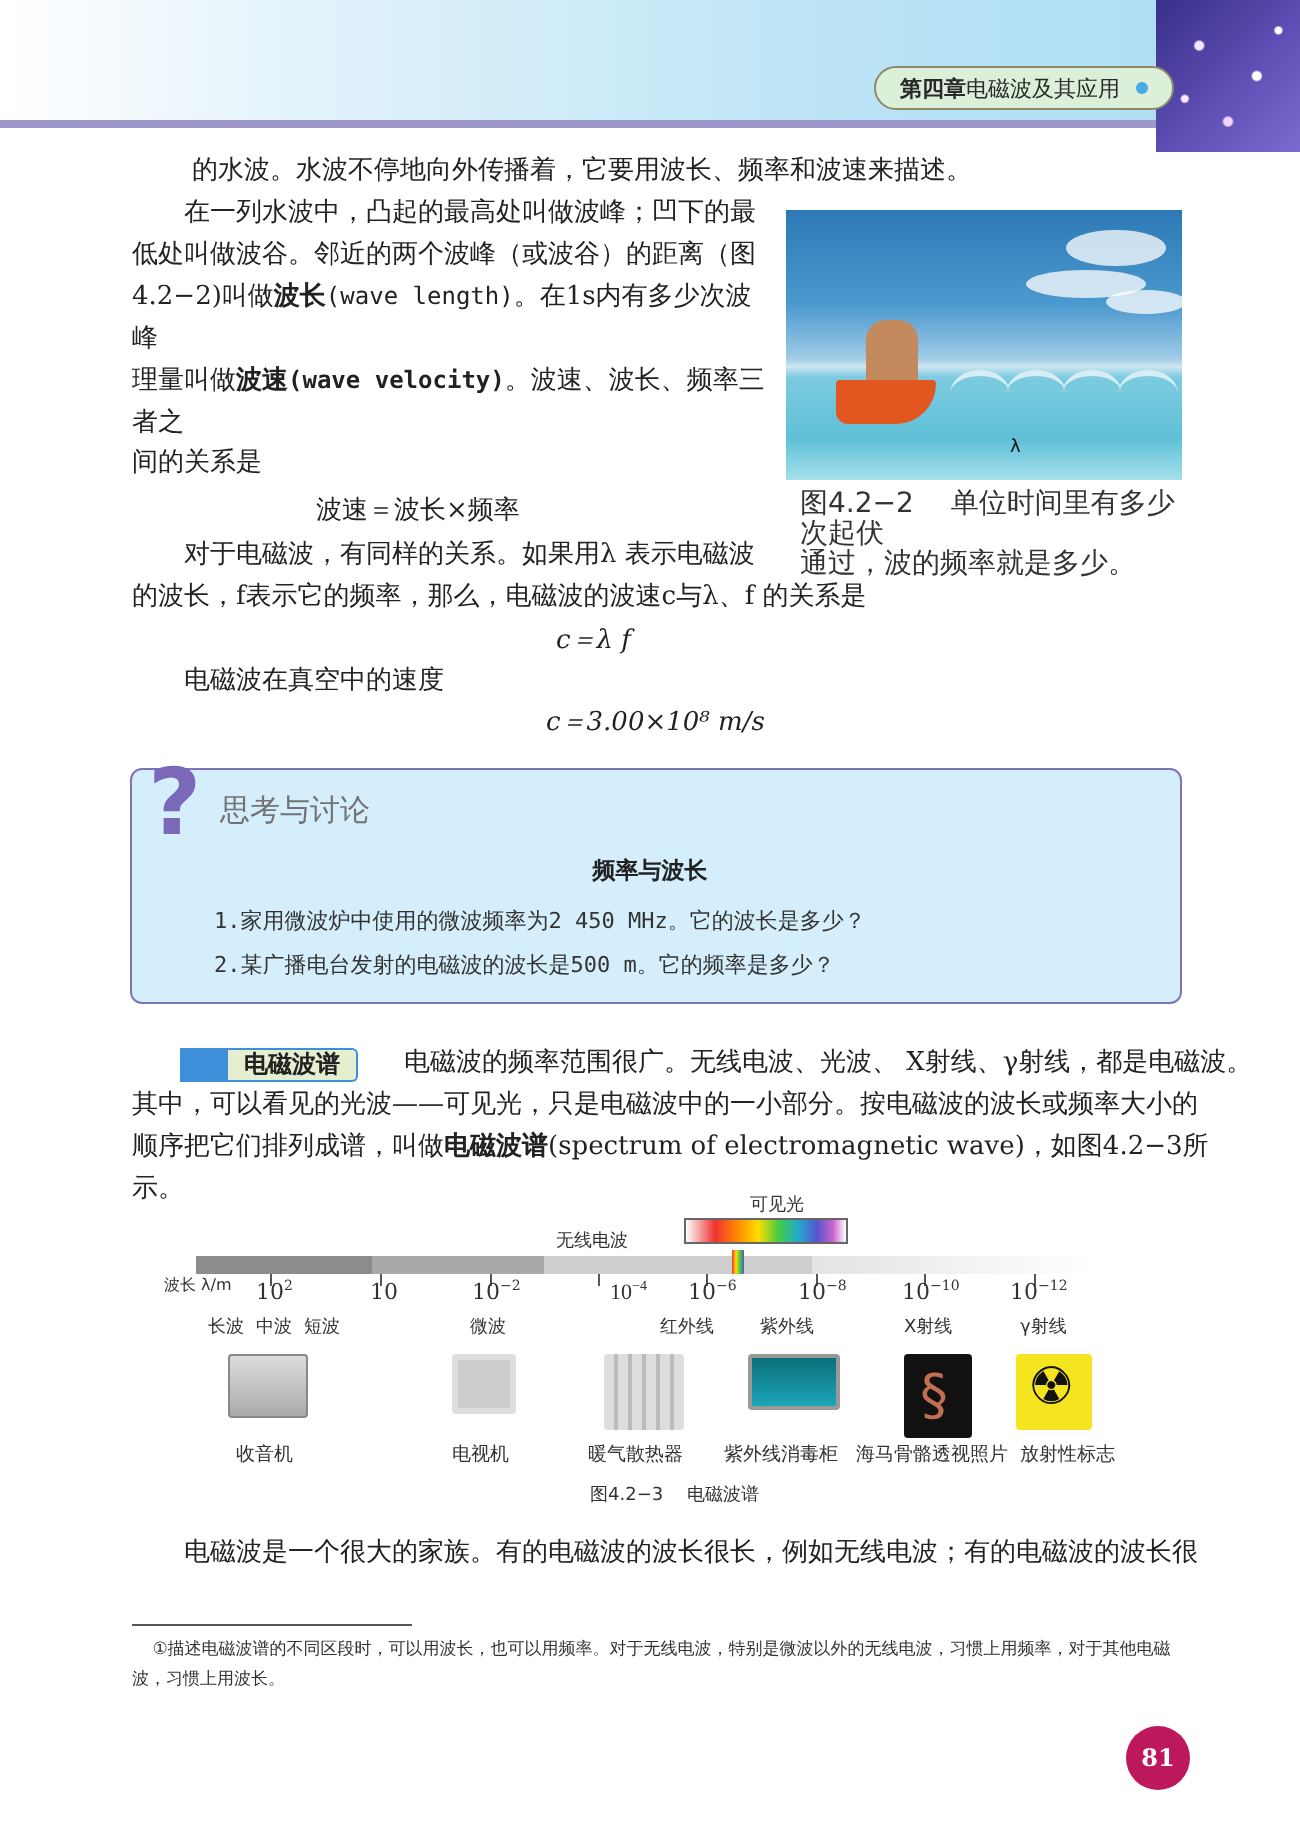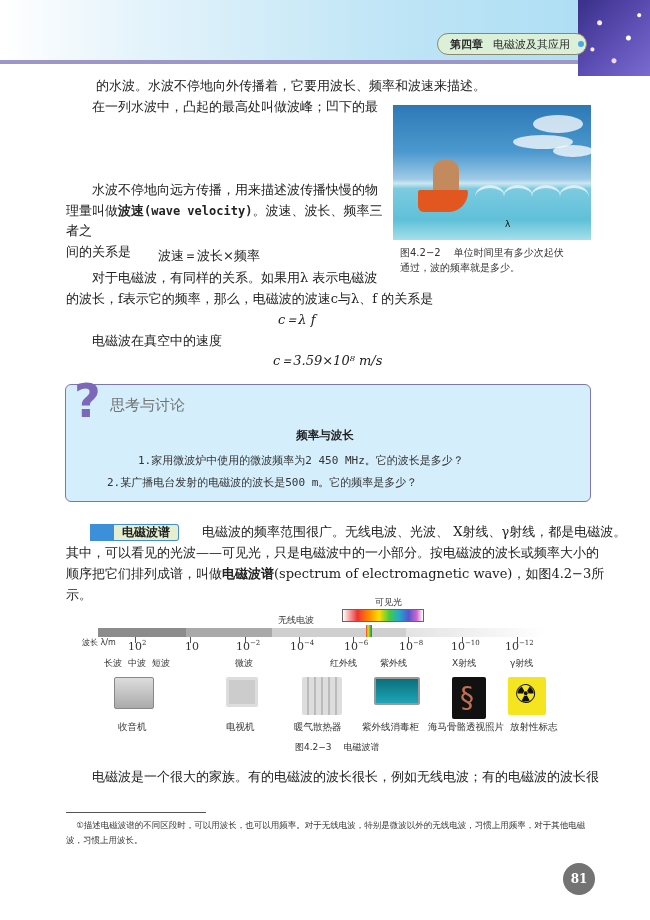--- a/index.html
+++ b/index.html
@@ -12,38 +12,38 @@
                   background: radial-gradient(circle at 30% 30%, #f6e6ff 0 2px, transparent 3px),
                               radial-gradient(circle at 70% 50%, #ffffff 0 2px, transparent 3px),
                               radial-gradient(circle at 50% 80%, #f3d6ff 0 2px, transparent 3px),
                               radial-gradient(circle at 85% 20%, #ffffff 0 1.5px, transparent 2.5px),
                               radial-gradient(circle at 20% 65%, #ffe9ff 0 1.5px, transparent 2.5px),
                               linear-gradient(135deg, #3a2f8a 0%, #5a4cb0 50%, #7a6bd0 100%); }
   .chapter-pill { position: absolute; left: 437px; top: 33px; width: 150px; height: 22px;
                   border: 1px solid #8a8a6a; border-radius: 11px; background: #dcefd8;
                   display: flex; align-items: center; padding-left: 12px;
                   font-family: "DejaVu Sans", sans-serif; font-size: 11px; color: #2a2a2a; }
-  .chapter-pill .num { font-weight: bold; margin-right: 10px; }
+  .chapter-pill .num { font-weight: bold; margin-right: 0; }
   .chapter-pill .dot { width: 6px; height: 6px; border-radius: 50%; background: #4aa8e8; margin-left: 8px; }
 
   .p { position: absolute; font-size: 13px; line-height: 20.5px; color: #222; }
   .indent { text-indent: 2em; }
   b { font-weight: bold; }
   .eq { position: absolute; font-size: 13px; font-style: italic; }
 
   .fig1 { position: absolute; left: 393px; top: 105px; width: 198px; height: 135px;
           background: linear-gradient(180deg, #2d79b6 0%, #4c99cf 35%, #9fcbe6 55%, #cde6f2 58%, #7ccbe0 62%, #5fc0d8 85%, #a6e0ea 100%); overflow: hidden; }
   .fig1 .cloud { position: absolute; border-radius: 50%; background: rgba(255,255,255,0.75); }
   .fig1 .boat { position: absolute; left: 25px; top: 85px; width: 50px; height: 22px; background: #e2561f;
                 border-radius: 2px 2px 20px 6px; }
   .fig1 .man { position: absolute; left: 40px; top: 55px; width: 26px; height: 34px; background: #c28a5d; border-radius: 10px 10px 4px 4px; }
   .fig1 .wave { position: absolute; top: 80px; width: 30px; height: 24px; border-top: 3px solid #d8eef7; border-radius: 50% 50% 0 0; }
   .fig1 .lambda { position: absolute; left: 112px; top: 114px; font-size: 9px; color: #111; font-family: "DejaVu Sans", sans-serif; }
   .fig1-cap { position: absolute; left: 400px; top: 245px; width: 200px; font-family: "DejaVu Sans", sans-serif;
-              font-size: 10px; line-height: 15px; color: #333; }
+              font-size: 14px; line-height: 15px; color: #333; }
 
   .think-box { position: absolute; left: 65px; top: 384px; width: 526px; height: 118px;
                background: #d4eefb; border: 1.5px solid #7d75b7; border-radius: 6px; }
   .think-q { position: absolute; left: 74px; top: 376px; font-family: "DejaVu Sans", sans-serif;
              font-size: 46px; font-weight: bold; color: #7b68b8; line-height: 50px; }
   .think-title { position: absolute; left: 110px; top: 396px; font-family: "DejaVu Sans", sans-serif;
                  font-size: 15px; color: #737373; }
   .think-sub { position: absolute; left: 0; width: 650px; top: 428px; text-align: center;
                font-family: "DejaVu Sans", sans-serif; font-size: 11.5px; font-weight: bold; color: #222; padding-left: 0px; }
   .think-item { position: absolute; left: 107px; font-family: "DejaVu Sans Mono", monospace; font-size: 11px; color: #333; }
@@ -61,56 +61,57 @@
   .spec .band { position: absolute; top: 62px; font-family: "DejaVu Sans", sans-serif; font-size: 9px; color: #333; }
   .spec .dev { position: absolute; top: 82px; border-radius: 2px; }
   .spec .devlabel { position: absolute; top: 126px; font-family: "DejaVu Sans", sans-serif; font-size: 9.5px; color: #333; }
   .visible { position: absolute; left: 252px; top: 14px; width: 82px; height: 13px; border: 1px solid #666;
              background: linear-gradient(90deg, #fff 0%, #e33 18%, #f80 32%, #fd0 45%, #4c4 58%, #2ac 70%, #55c 82%, #c6c 92%, #fff 100%); }
 
   .footnote-rule { position: absolute; left: 66px; top: 812px; width: 140px; height: 1px; background: #555; }
   .footnote { position: absolute; left: 66px; top: 818px; width: 530px; font-family: "DejaVu Sans", sans-serif;
               font-size: 8.5px; line-height: 15px; color: #333; text-indent: 1.2em; }
   .page-num { position: absolute; left: 563px; top: 863px; width: 32px; height: 32px; border-radius: 50%;
-              background: #737373; color: #fff; font-weight: bold; font-size: 12px; text-align: center; line-height: 32px; }
+              background: #be185d; color: #fff; font-weight: bold; font-size: 12px; text-align: center; line-height: 32px; }
 </style>
 </head>
 <body>
 
 <div class="header"></div>
 <div class="header-line"></div>
 <div class="header-photo"></div>
 <div class="chapter-pill">
   <span class="num">第四章</span>
   <span>电磁波及其应用</span>
   <span class="dot"></span>
 </div>
 
 <div class="p" style="left:66px; top:76px; width:530px;margin-left:30px;">的水波。水波不停地向外传播着，它要用波长、频率和波速来描述。</div>
 
 <div class="p" style="left:66px; top:97px; width:320px;">
   <div class="indent">在一列水波中，凸起的最高处叫做波峰；凹下的最</div>
+  <div>低处叫做波谷。邻近的两个波峰（或波谷）的距离（图</div>
+  <div><span>4.2−2)叫做</span><b>波长</b><span style="font-family:'DejaVu Sans Mono',monospace;font-size:12px;">(wave length)</span><span>。在1s内有多少次波峰</span></div>
 </div>
 
 <div class="p" style="left:66px; top:180px; width:320px;">
-  <div class="indent">水波不停地向远方传播，用来描述波传播快慢的物</div>
   <div><span>理量叫做</span><b>波速</b><b style="font-family:'DejaVu Sans Mono',monospace;font-size:12px;">(wave velocity)</b><span>。波速、波长、频率三者之</span></div>
   <div>间的关系是</div>
 </div>
 
 <div class="p" style="left:158px; top:246px;">波速＝波长×频率</div>
 
 <div class="p" style="left:66px; top:268px; width:530px;">
   <div class="indent">对于电磁波，有同样的关系。如果用λ 表示电磁波</div>
   <div>的波长，f表示它的频率，那么，电磁波的波速c与λ、f 的关系是</div>
 </div>
 
 <div class="eq" style="left:278px; top:311px;">c＝λ f</div>
 <div class="p indent" style="left:66px; top:331px; width:300px;">电磁波在真空中的速度</div>
-<div class="eq" style="left:273px; top:352px;">c＝3.59×10⁸ m/s</div>
+<div class="eq" style="left:273px; top:352px;">c＝3.00×10⁸ m/s</div>
 
 <div class="fig1">
   <div class="cloud" style="left:140px; top:10px; width:50px; height:18px;"></div>
   <div class="cloud" style="left:120px; top:30px; width:60px; height:14px;"></div>
   <div class="cloud" style="left:160px; top:40px; width:40px; height:12px;"></div>
   <div class="man"></div>
   <div class="boat"></div>
   <div class="wave" style="left:82px;"></div>
   <div class="wave" style="left:110px;"></div>
   <div class="wave" style="left:138px;"></div>
@@ -119,21 +120,21 @@
 </div>
 <div class="fig1-cap">
   <div>图4.2−2　 单位时间里有多少次起伏</div>
   <div>通过，波的频率就是多少。</div>
 </div>
 
 <div class="think-box"></div>
 <div class="think-q">?</div>
 <div class="think-title">思考与讨论</div>
 <div class="think-sub">频率与波长</div>
-<div class="think-item" style="top:453px;margin-left:31px;">1.家用微波炉中使用的微波频率为2 450 MHz。它的波长是多少？</div>
+<div class="think-item" style="top:453px;">1.家用微波炉中使用的微波频率为2 450 MHz。它的波长是多少？</div>
 <div class="think-item" style="top:475px;">2.某广播电台发射的电磁波的波长是500 m。它的频率是多少？</div>
 
 <div class="tag">
   <div class="blue"></div>
   <div class="label">电磁波谱</div>
 </div>
 <div class="p" style="left:174px; top:522px; width:430px;margin-left:28px;">电磁波的频率范围很广。无线电波、光波、 X射线、γ射线，都是电磁波。</div>
 <div class="p" style="left:66px; top:543px; width:540px;">其中，可以看见的光波——可见光，只是电磁波中的一小部分。按电磁波的波长或频率大小的</div>
 <div class="p" style="left:66px; top:564px; width:540px;">
   <span>顺序把它们排列成谱，叫做</span><b>电磁波谱</b><span>(spectrum of electromagnetic wave)</span><span>，如图4.2−3所示。</span>
@@ -151,21 +152,21 @@
 
   <span style="position:absolute;left:-8px;top:42px;font-family:'DejaVu Sans',sans-serif;font-size:8px;color:#333;">波长 λ/m</span>
 
   <div class="tick" style="left:45px;"></div>
     <span class="tl" style="left:38px;"><span>10</span><sup>2</sup></span>
   <div class="tick" style="left:100px;"></div>
     <span class="tl" style="left:95px;"><span>10</span><sup></sup></span>
   <div class="tick" style="left:155px;"></div>
     <span class="tl" style="left:146px;"><span>10</span><sup>−2</sup></span>
   <div class="tick" style="left:209px;"></div>
-    <span class="tl" style="left:200px;"><span>10</span><sup>−4</sup></span>
+    <span class="tl" style="left:215px;font-family:Liberation Serif, serif;"><span>10</span><sup>−4</sup></span>
   <div class="tick" style="left:263px;"></div>
     <span class="tl" style="left:254px;"><span>10</span><sup>−6</sup></span>
   <div class="tick" style="left:318px;"></div>
     <span class="tl" style="left:309px;"><span>10</span><sup>−8</sup></span>
   <div class="tick" style="left:372px;"></div>
     <span class="tl" style="left:361px;"><span>10</span><sup>−10</sup></span>
   <div class="tick" style="left:427px;"></div>
     <span class="tl" style="left:415px;"><span>10</span><sup>−12</sup></span>
 
   <span class="band" style="left:14px;text-align:right;">长波</span>

